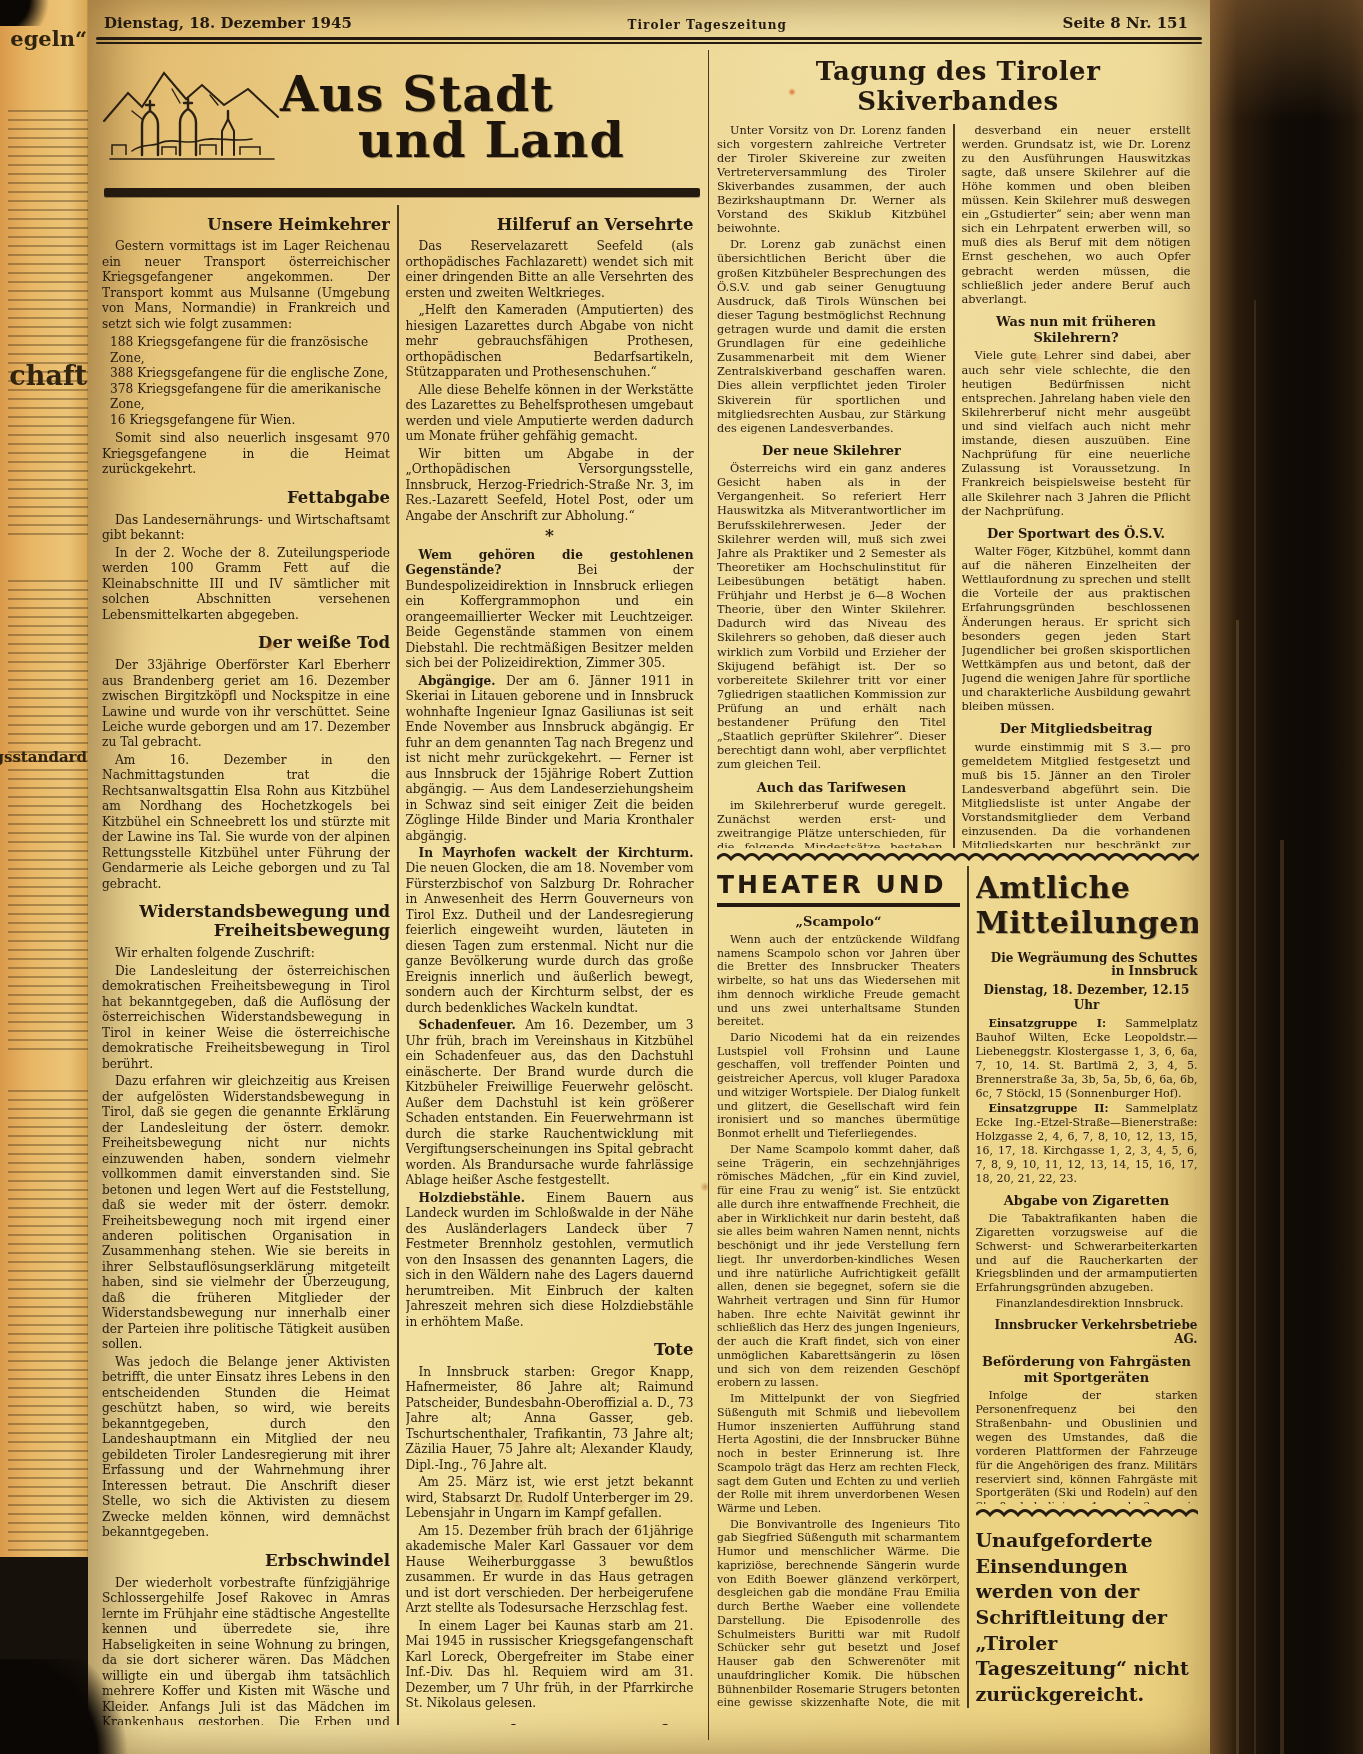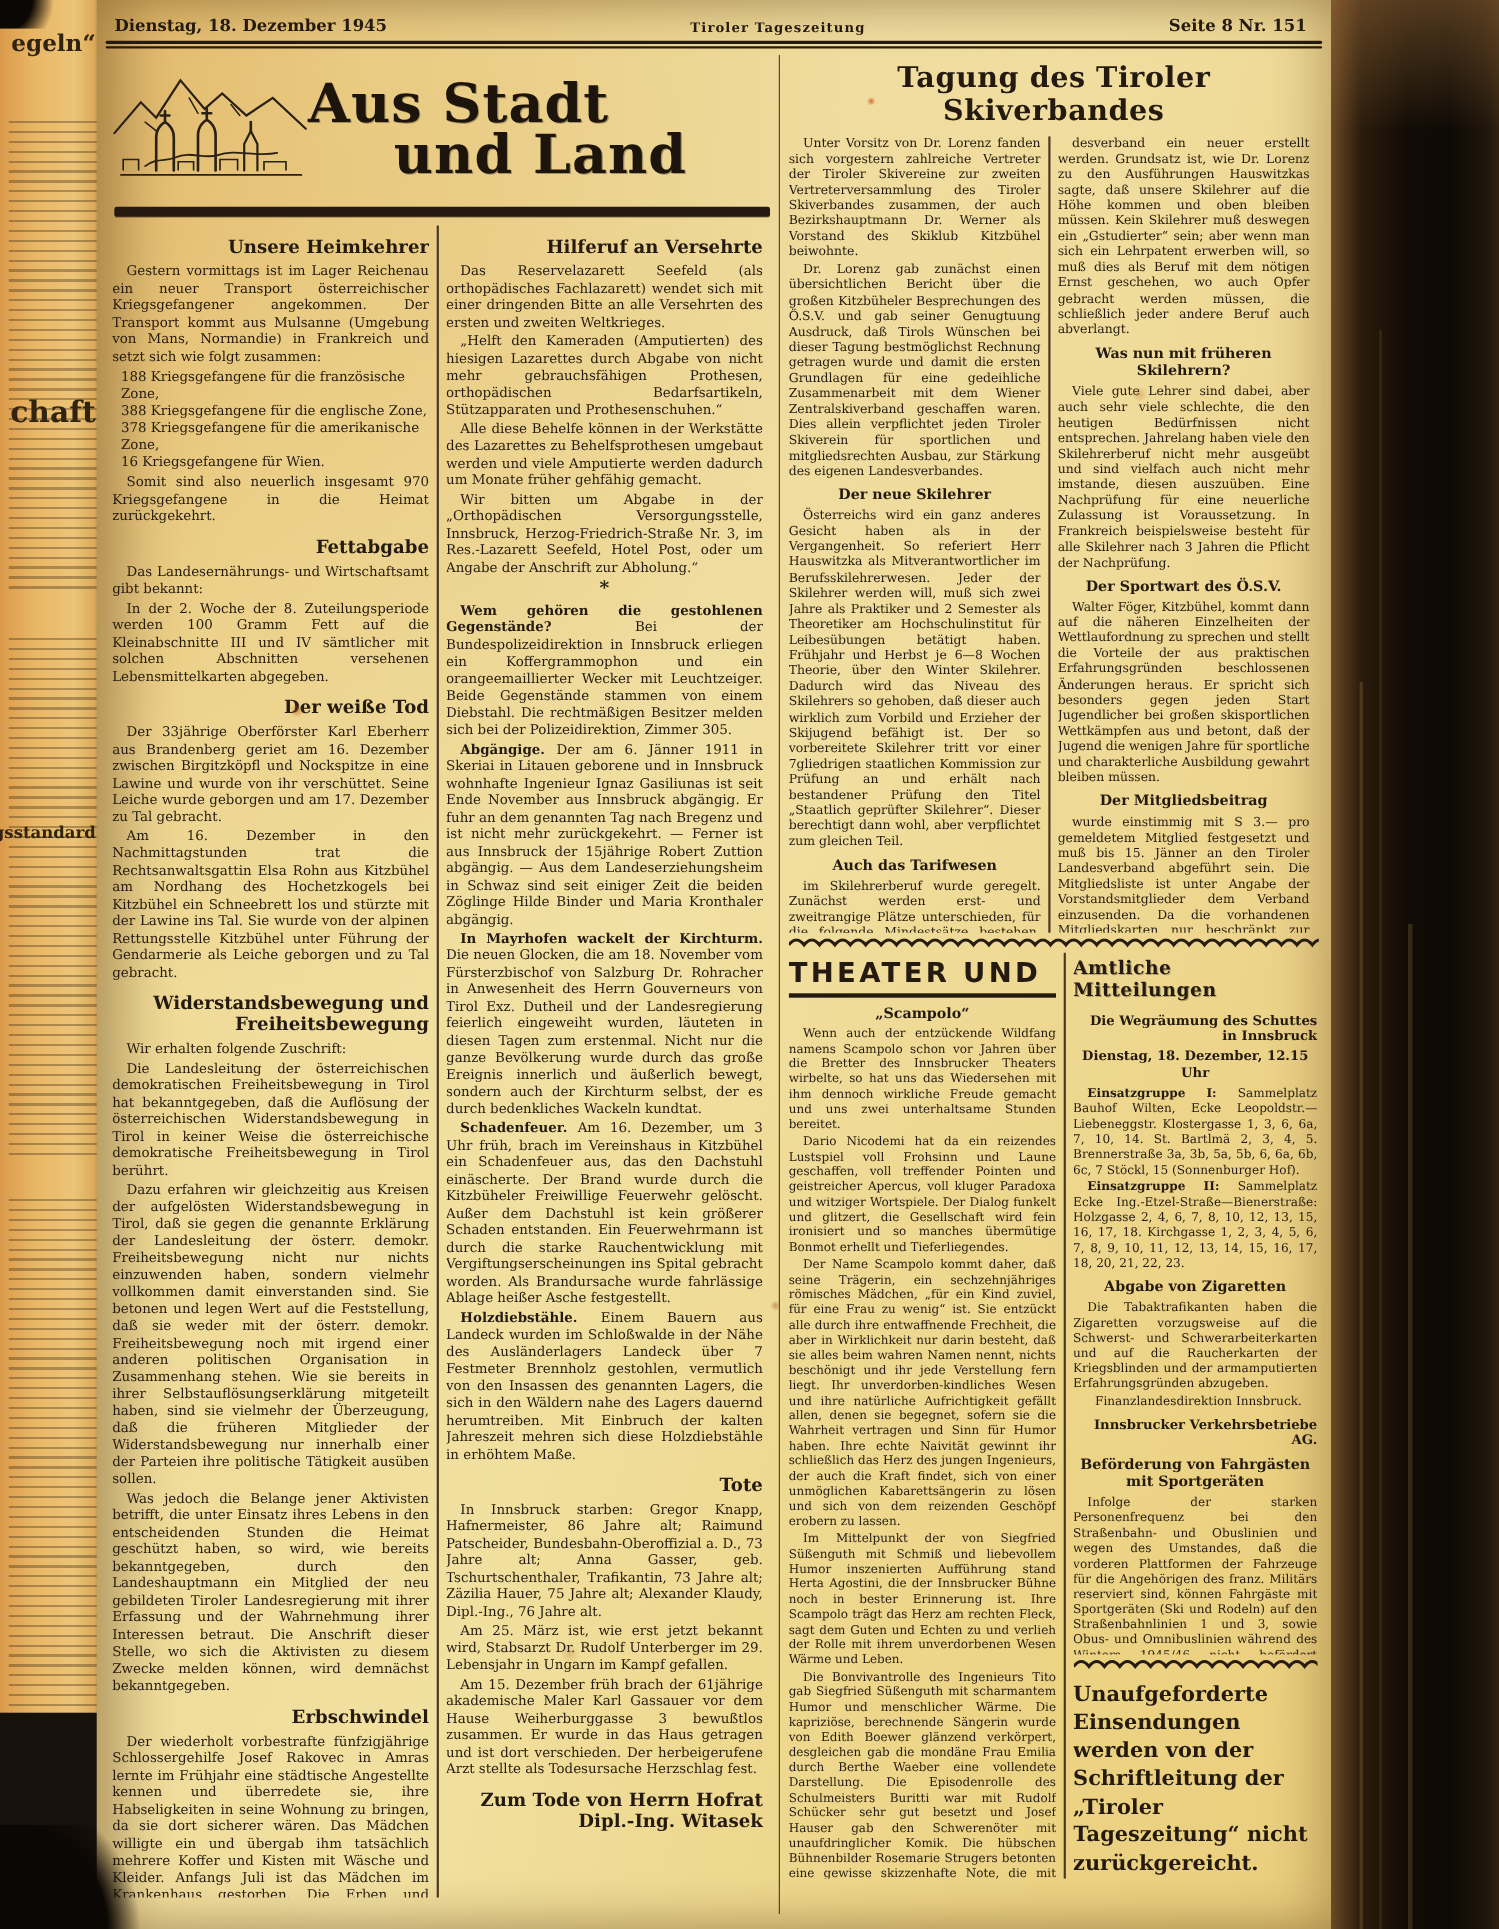--- a/index.html
+++ b/index.html
@@ -62,21 +62,21 @@
   .ski-head{text-align:center;font-weight:bold;font-size:26px;margin:6px 0 8px 0;letter-spacing:.5px;}
   .ski-col{width:229px;flex:none;font-size:11.3px;line-height:1.25;height:740px;overflow:hidden;}
   .wavy{height:12px;margin:2px 0 4px 0;overflow:hidden;}
   .bottom-row{display:flex;height:842px;overflow:hidden;margin-top:2px;}
   .theater{width:243px;flex:none;overflow:hidden;}
   .theater-head{font-family:"DejaVu Sans","Liberation Sans",sans-serif;font-weight:bold;
     font-size:25px;letter-spacing:3px;border-bottom:4px solid #241a10;padding-bottom:4px;
     margin:4px 0 6px 0;white-space:nowrap;}
   .theater-body{font-size:10.9px;line-height:1.26;}
   .amt{width:222px;flex:none;display:flex;flex-direction:column;overflow:hidden;}
-  .amt-head{font-weight:bold;font-size:17px;margin:4px 0 4px 0;letter-spacing:.5px;
+  .amt-head{font-weight:bold;font-size:30px;margin:4px 0 4px 0;letter-spacing:.5px;
     text-shadow:1px 1px 0 rgba(40,25,8,.3);}
   .amt-body{font-size:11px;line-height:1.26;flex:1;overflow:hidden;}
   .notice{font-weight:bold;font-size:19px;line-height:1.35;margin-top:6px;}
   
   .body-p{margin:0 0 2px 0;text-indent:13px;text-align:justify;overflow-wrap:break-word;hyphens:auto;}
   .body-lines{margin:3px 0;white-space:pre-line;text-indent:0;padding-left:8px;}
   .art-head{text-align:right;font-weight:bold;font-size:16.5px;margin:11px 0 5px 0;line-height:1.15;}
   .ski-col .art-head,.amt-body .art-head{font-size:12px;margin:8px 0 4px 0;}
   .sub-head{text-align:center;font-weight:bold;font-size:13px;margin:7px 0 3px 0;}
   .date-head{text-align:center;font-weight:bold;font-size:12px;margin:3px 0 4px 0;}
@@ -194,20 +194,21 @@
             <div class="star-sep">*</div>
             <p class="body-p"><b class="lead-b">Wem gehören die gestohlenen Gegenstände? </b>Bei der Bundespolizeidirektion in Innsbruck erliegen ein Koffergrammophon und ein orangeemaillierter Wecker mit Leuchtzeiger. Beide Gegenstände stammen von einem Diebstahl. Die rechtmäßigen Besitzer melden sich bei der Polizeidirektion, Zimmer 305.</p>
             <p class="body-p"><b class="lead-b">Abgängige. </b>Der am 6. Jänner 1911 in Skeriai in Litauen geborene und in Innsbruck wohnhafte Ingenieur Ignaz Gasiliunas ist seit Ende November aus Innsbruck abgängig. Er fuhr an dem genannten Tag nach Bregenz und ist nicht mehr zurückgekehrt. — Ferner ist aus Innsbruck der 15jährige Robert Zuttion abgängig. — Aus dem Landeserziehungsheim in Schwaz sind seit einiger Zeit die beiden Zöglinge Hilde Binder und Maria Kronthaler abgängig.</p>
             <p class="body-p"><b class="lead-b">In Mayrhofen wackelt der Kirchturm. </b>Die neuen Glocken, die am 18. November vom Fürsterzbischof von Salzburg Dr. Rohracher in Anwesenheit des Herrn Gouverneurs von Tirol Exz. Dutheil und der Landesregierung feierlich eingeweiht wurden, läuteten in diesen Tagen zum erstenmal. Nicht nur die ganze Bevölkerung wurde durch das große Ereignis innerlich und äußerlich bewegt, sondern auch der Kirchturm selbst, der es durch bedenkliches Wackeln kundtat.</p>
             <p class="body-p"><b class="lead-b">Schadenfeuer. </b>Am 16. Dezember, um 3 Uhr früh, brach im Vereinshaus in Kitzbühel ein Schadenfeuer aus, das den Dachstuhl einäscherte. Der Brand wurde durch die Kitzbüheler Freiwillige Feuerwehr gelöscht. Außer dem Dachstuhl ist kein größerer Schaden entstanden. Ein Feuerwehrmann ist durch die starke Rauchentwicklung mit Vergiftungserscheinungen ins Spital gebracht worden. Als Brandursache wurde fahrlässige Ablage heißer Asche festgestellt.</p>
             <p class="body-p"><b class="lead-b">Holzdiebstähle. </b>Einem Bauern aus Landeck wurden im Schloßwalde in der Nähe des Ausländerlagers Landeck über 7 Festmeter Brennholz gestohlen, vermutlich von den Insassen des genannten Lagers, die sich in den Wäldern nahe des Lagers dauernd herumtreiben. Mit Einbruch der kalten Jahreszeit mehren sich diese Holzdiebstähle in erhöhtem Maße.</p>
             <div class="art-head">Tote</div>
             <p class="body-p">In Innsbruck starben: Gregor Knapp, Hafnermeister, 86 Jahre alt; Raimund Patscheider, Bundesbahn-Oberoffizial a. D., 73 Jahre alt; Anna Gasser, geb. Tschurtschenthaler, Trafikantin, 73 Jahre alt; Zäzilia Hauer, 75 Jahre alt; Alexander Klaudy, Dipl.-Ing., 76 Jahre alt.</p>
             <p class="body-p">Am 25. März ist, wie erst jetzt bekannt wird, Stabsarzt Dr. Rudolf Unterberger im 29. Lebensjahr in Ungarn im Kampf gefallen.</p>
             <p class="body-p">Am 15. Dezember früh brach der 61jährige akademische Maler Karl Gassauer vor dem Hause Weiherburggasse 3 bewußtlos zusammen. Er wurde in das Haus getragen und ist dort verschieden. Der herbeigerufene Arzt stellte als Todesursache Herzschlag fest.</p>
+            <p class="body-p">In einem Lager bei Kaunas starb am 21. Mai 1945 in russischer Kriegsgefangenschaft Karl Loreck, Obergefreiter im Stabe einer Inf.-Div. Das hl. Requiem wird am 31. Dezember, um 7 Uhr früh, in der Pfarrkirche St. Nikolaus gelesen.</p>
             <div class="art-head">Zum Tode von Herrn Hofrat Dipl.-Ing. Witasek</div>
           </div>
       </div>
     </div>
 
     <div class="right-half">
       <div class="ski">
         <div class="ski-head">Tagung des Tiroler Skiverbandes</div>
         <div class="cols">
           <div class="ski-col">

